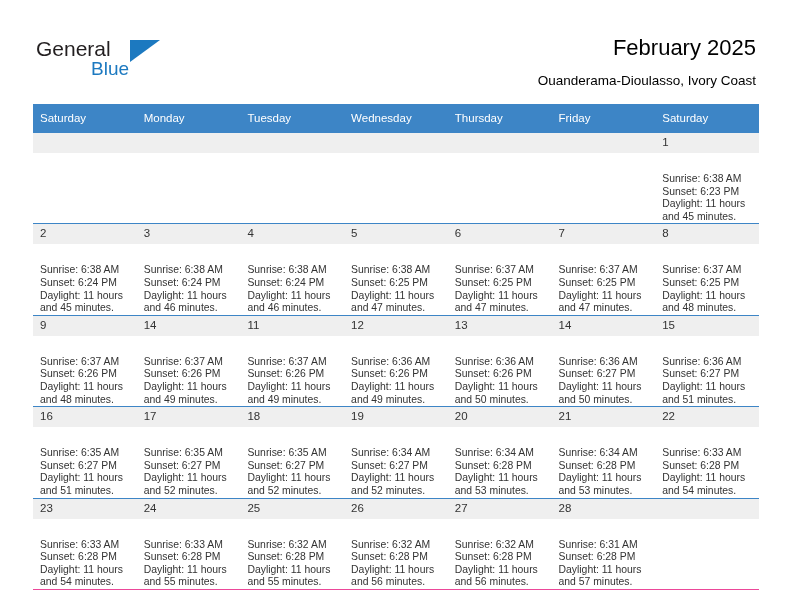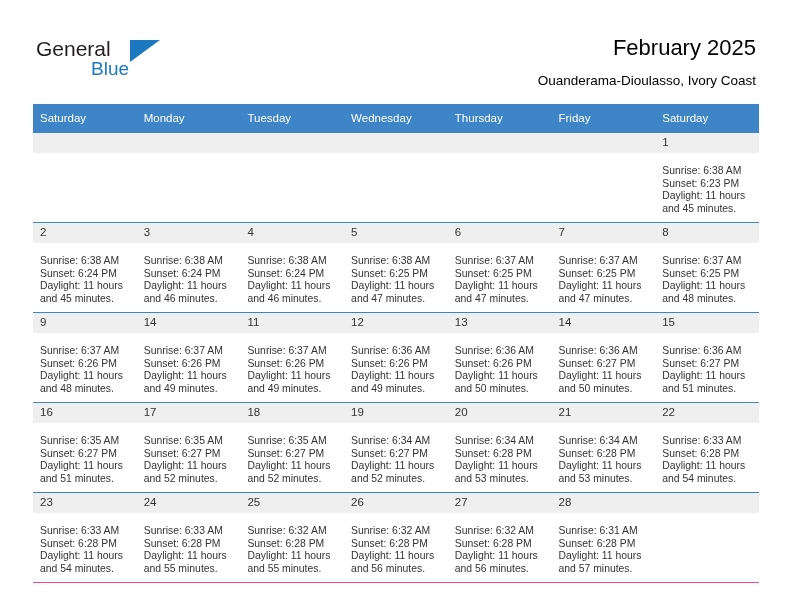--- a/index.html
+++ b/index.html
@@ -123,21 +123,21 @@
     height: 15px;
     line-height: 15px;
     padding: 2px 0 3px 7px;
     font-size: 11.5px;
     color: #333333;
   }
   .daynum.empty {
     color: transparent;
   }
   .cell-body {
-    padding: 12px 6px 0 7px;
+    padding: 20px 6px 0 7px;
     font-size: 10.4px;
     line-height: 12.6px;
     color: #333333;
   }
   .cell-body .line {
     white-space: nowrap;
   }
   td.blank .daynum {
     background: #efefef;
   }

